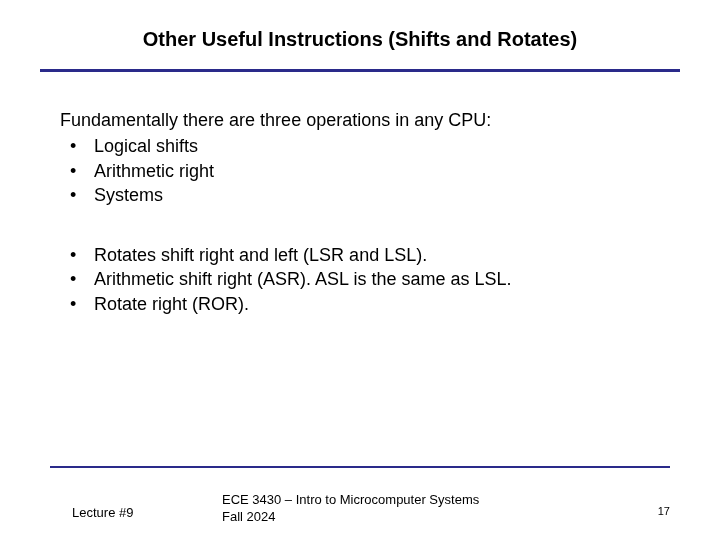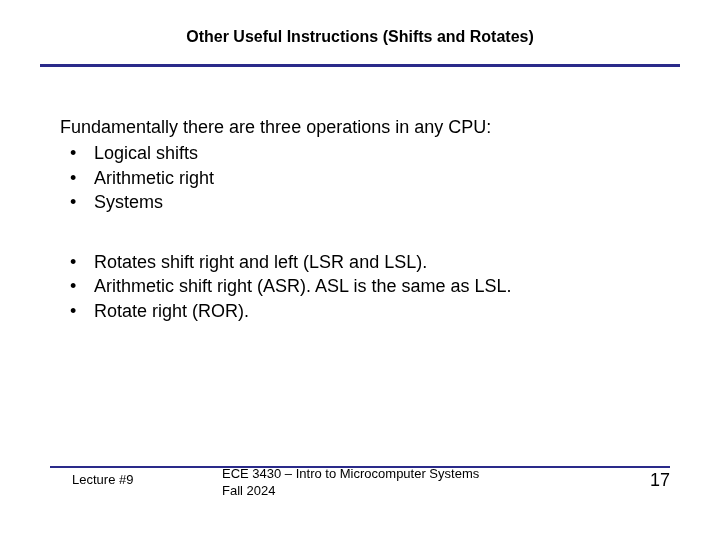--- a/index.html
+++ b/index.html
@@ -14,30 +14,30 @@
       font-family: Arial, Helvetica, sans-serif;
       color: #000000;
       position: relative;
       overflow: hidden;
     }
     .title-area {
       padding-top: 28px;
       text-align: center;
     }
     .title {
-      font-size: 16px;
+      font-size: 20px;
       font-weight: bold;
       display: inline-block;
     }
     .title-underline {
       margin: 18px 40px 0 40px;
       border-bottom: 3px solid #2a2a8a;
     }
     .content {
-      padding: 48px 60px 0 60px;
+      padding: 36px 60px 0 60px;
       font-size: 18px;
       line-height: 1.35;
     }
     .block {
       margin-bottom: 36px;
     }
     .intro {
       margin-bottom: 2px;
     }
     .bullet-row {
@@ -58,39 +58,39 @@
       position: absolute;
       left: 50px;
       right: 50px;
       bottom: 72px;
       border-bottom: 2px solid #2a2a8a;
     }
     .footer {
       position: absolute;
       left: 0;
       right: 0;
-      bottom: 40px;
+      bottom: 14px;
       display: flex;
-      align-items: flex-start;
+      align-items: center;
       padding: 0 50px 0 72px;
       font-size: 13px;
     }
     .footer-left {
       width: 150px;
       padding-top: 6px;
     }
     .footer-center {
       flex: 1;
       padding-top: 0;
       line-height: 1.3;
     }
     .footer-right {
       width: 60px;
       text-align: right;
-      font-size: 18px;
+      font-size: 11px;
       padding-top: 4px;
     }
   </style>
 </head>
 <body>
 
 <div class="title-area">
   <div class="title">Other Useful Instructions (Shifts and Rotates)</div>
 </div>
 <div class="title-underline"></div>

